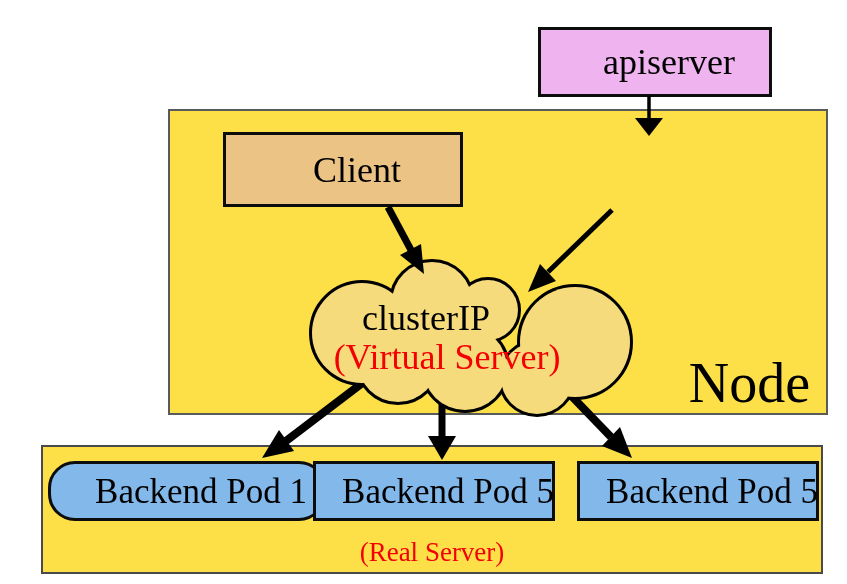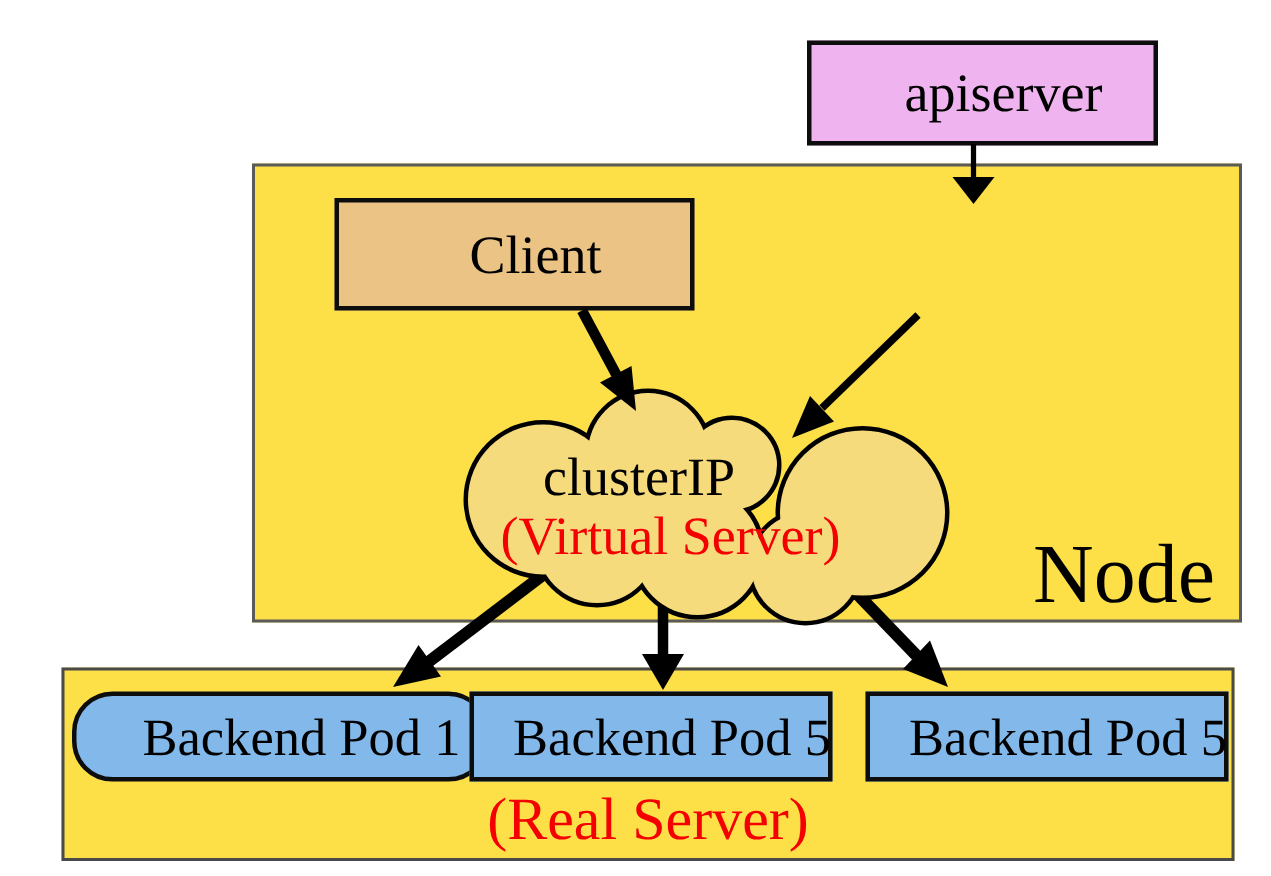--- a/index.html
+++ b/index.html
@@ -23,21 +23,21 @@
   .kube-proxy-box { left:518px; top:138px; width:268px; height:71px; }
   .pod-box { top:14px; height:60px; font-size:35px; }
   .pod-1 { left:5px;   width:278px;border-radius:27px; }
   .pod-2 { left:270px; width:242px; }
   .pod-3 { left:534px; width:242px; }
   .node-label {
     position:absolute; right:16px; bottom:0px; font-size:56px; line-height:1.05;
   }
   .real-server-label {
     position:absolute; left:0; right:0; bottom:4px; text-align:center;
-    font-size:40px; line-height:1.1;
+    font-size:27px; line-height:1.1;
   }
   svg.overlay {
     position:absolute; left:0; top:0; width:847px; height:584px;
     pointer-events:none;
   }
   svg.overlay text {
     font-family:"Liberation Serif","DejaVu Serif",serif; font-size:36px;
   }
 </style>
 </head>

